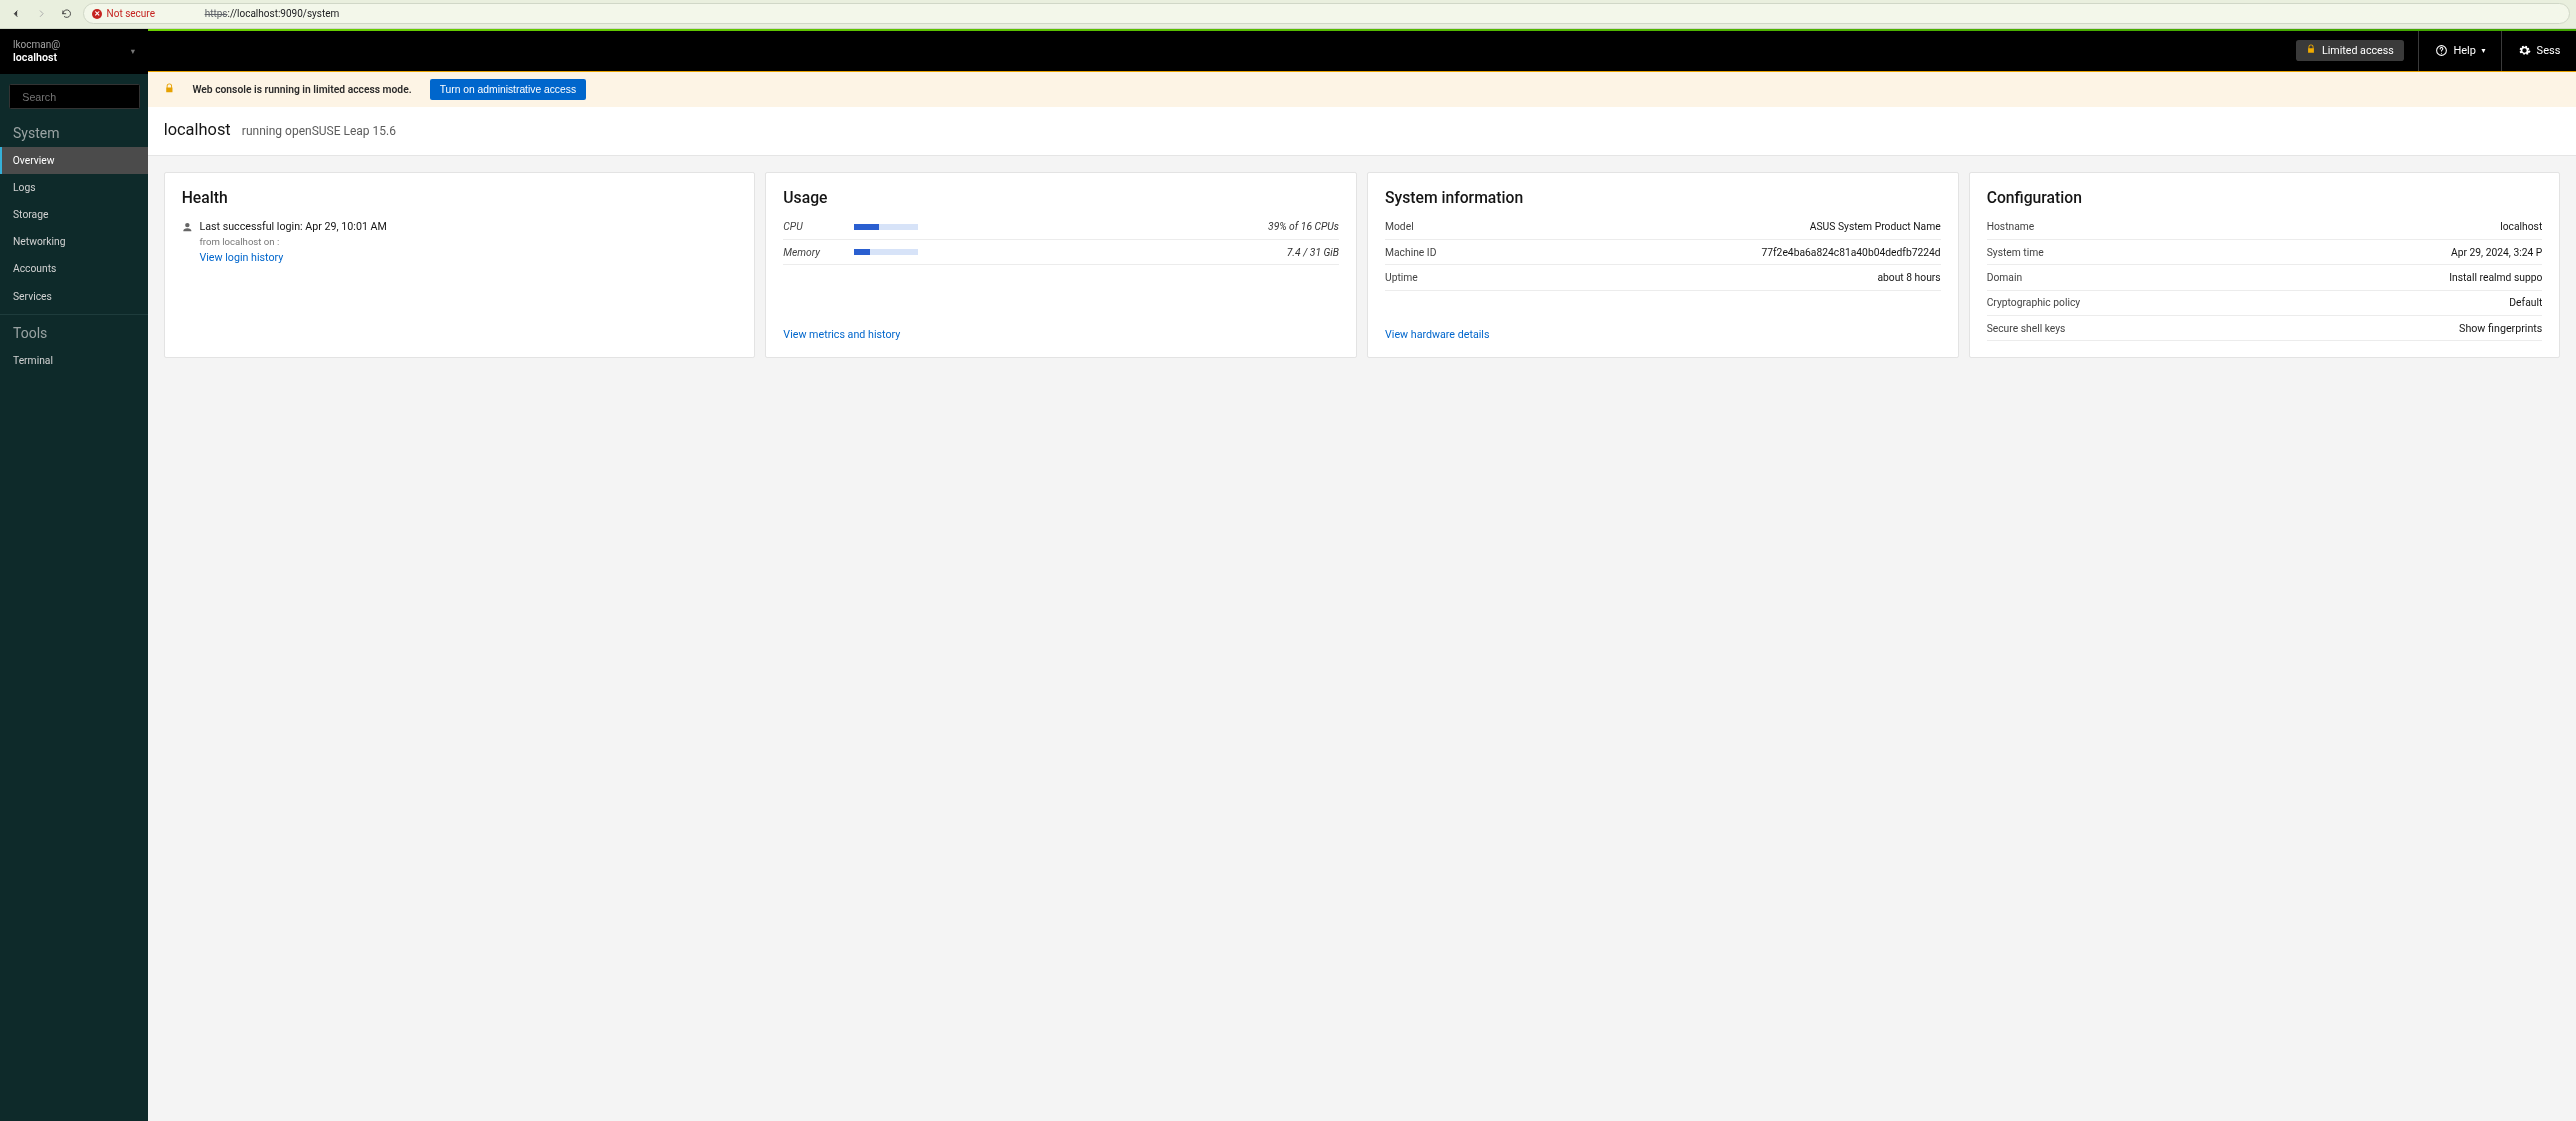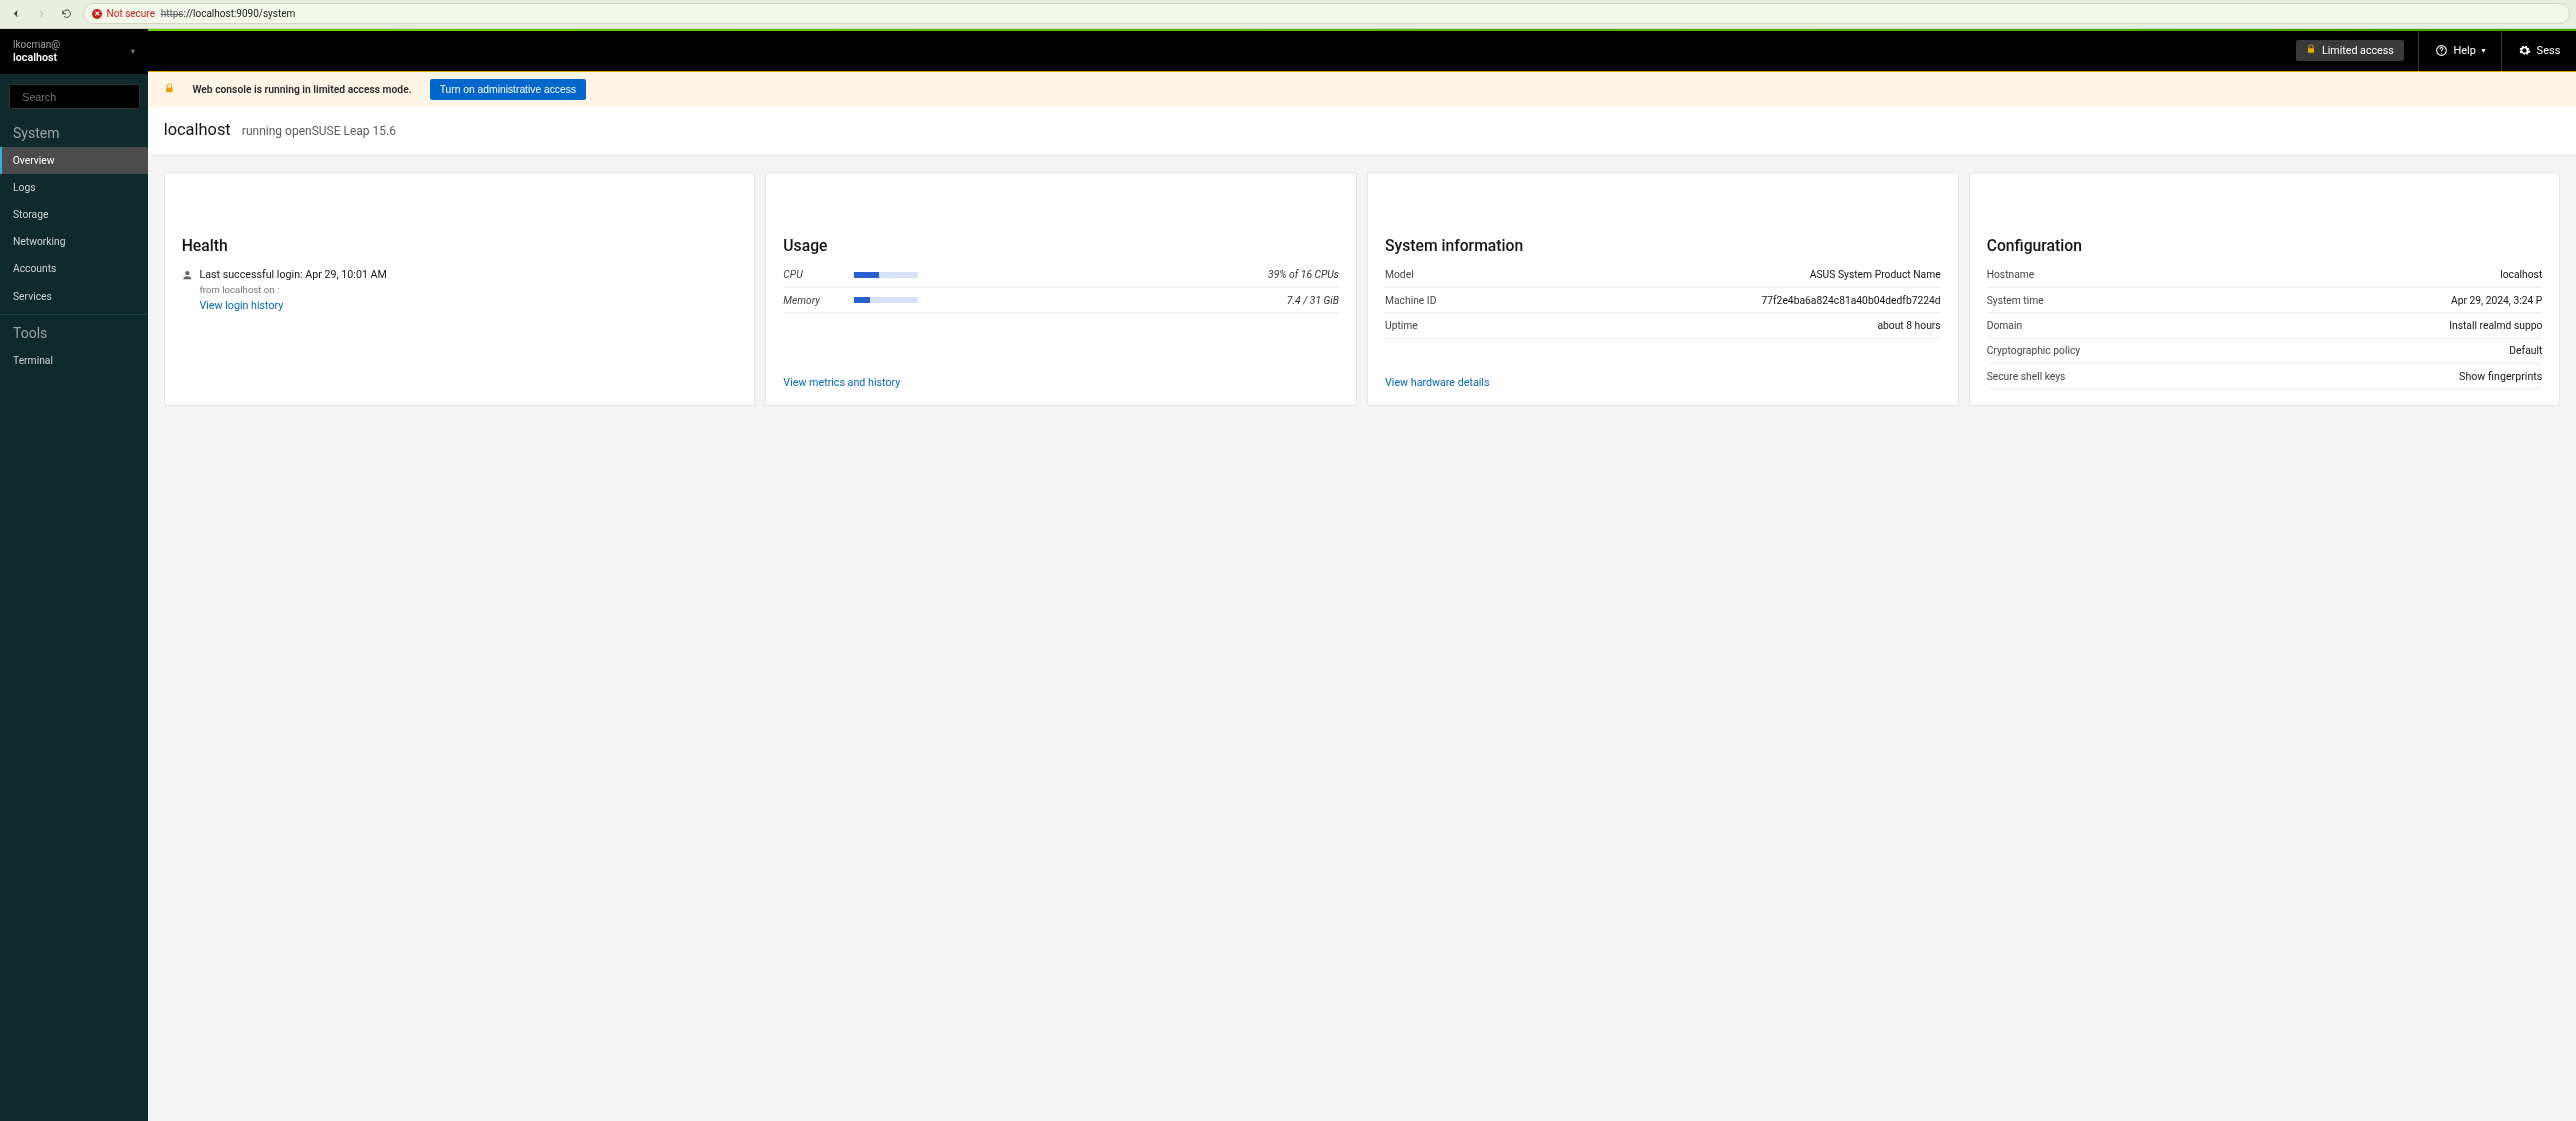--- a/index.html
+++ b/index.html
@@ -7,21 +7,21 @@
   body { display: flex; flex-direction: column; overflow: hidden; }
 
   
   .browser-bar { background: #e9efde; height: 28.5px; display: flex; align-items: center; padding: 0 5.7px; gap: 5.7px; border-bottom: 0.7px solid #d0d7c7; }
   .nav-btn { width: 20px; height: 20px; display: flex; align-items: center; justify-content: center; border-radius: 50%; cursor: pointer; color: #444; }
   .nav-btn svg { width: 11.4px; height: 11.4px; }
   .url-bar { flex: 1; background: #f3f7ea; border: 0.7px solid #d0d7c7; border-radius: 14.2px; height: 21.3px; display: flex; align-items: center; padding: 0 8.5px; gap: 5.7px; font-size: 10px; color: #3c4043; }
   .not-secure { color: #c5221f; display: flex; align-items: center; gap: 4.3px; }
   .not-secure-icon { width: 10px; height: 10px; background: #c5221f; border-radius: 50%; display: inline-flex; align-items: center; justify-content: center; color: #fff; font-size: 7.1px; font-weight: bold; }
   .url-text { color: #5f6368; }
-  .url-text .strike { text-decoration: line-through; color: #5f6368; }
+  .url-text .strike { text-decoration: line-through; color: #5f6368; margin-left: 44px; }
   .url-text .dark { color: #202124; }
 
   
   .app { flex: 1; display: flex; min-height: 0; }
 
   
   .sidebar { width: 148px; background: #0e2a2a; color: #d2d2d2; display: flex; flex-direction: column; font-size: 10.3px; }
   .host-switcher { background: #000; padding: 10px 13px; display: flex; justify-content: space-between; align-items: center; }
   .host-switcher .user { color: #a3a3a3; font-size: 10px; }
   .host-switcher .host { color: #fff; font-weight: 600; font-size: 10.7px; margin-top: 1.4px; }
@@ -62,21 +62,21 @@
   
   .content { padding: 0 15.7px 15.7px 15.7px; overflow: auto; }
 
   
   .motd { background: #eef5f3; border-top: 1.4px solid #007b6c; padding: 7.1px 11.4px; display: flex; align-items: center; gap: 8.5px; margin-top: 0; font-family: "Menlo","Consolas",monospace; font-size: 10px; color: #1a3f3a; }
   .motd .bell { color: #007b6c; }
 
   
   .cards { display: flex; gap: 10px; margin-top: 15.7px; }
   .card { background: #fff; border: 0.7px solid #e3e3e3; border-radius: 2.1px; padding: 15.7px 17px; flex: 1; min-width: 0; display: flex; flex-direction: column; }
-  .card h2 { font-size: 15.7px; font-weight: 500; margin-bottom: 13px; margin-top: 48px; }
+  .card h2 { font-size: 15.7px; font-weight: 500; margin-bottom: 13px; }
   .card-footer { margin-top: auto; padding-top: 14.2px; }
   .link { color: #0066cc; cursor: pointer; font-size: 10.7px; }
 
   
   .health-row { display: flex; gap: 7.1px; font-size: 10.7px; }
   .health-row .user-icon { color: #666; margin-top: 1.4px; }
   .health-sub { color: #777; font-size: 9.6px; margin-top: 2.8px; }
   .health-link { margin-top: 4.3px; }
 
   

